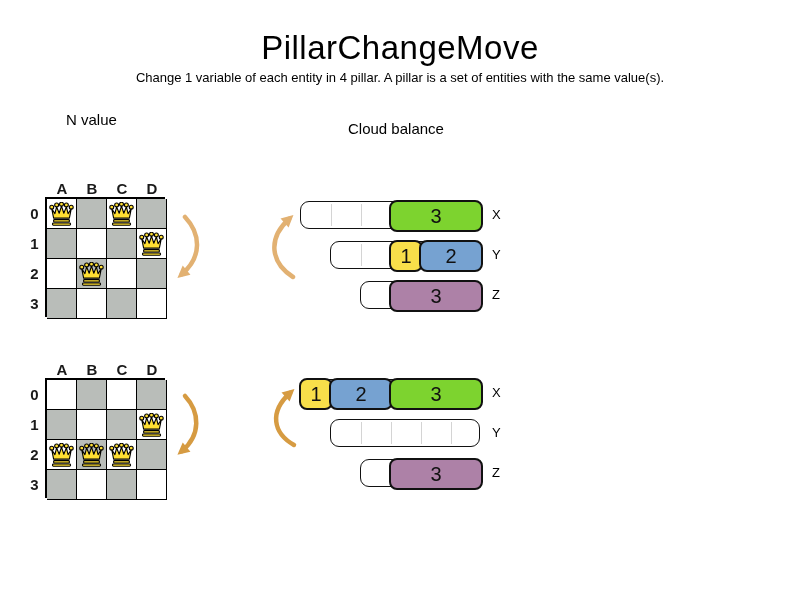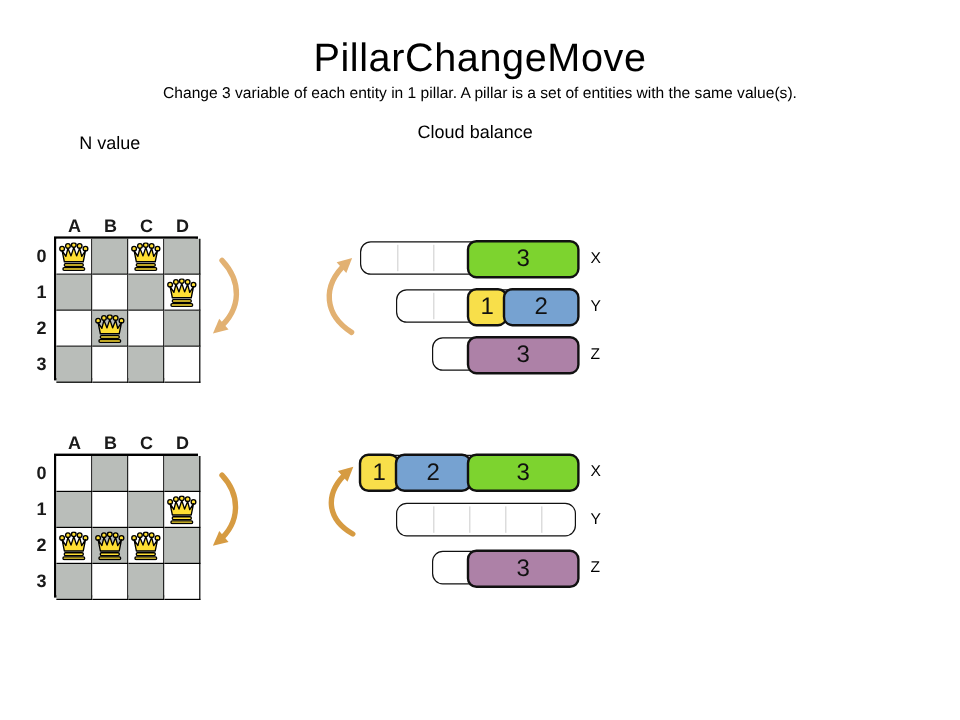--- a/index.html
+++ b/index.html
@@ -14,21 +14,21 @@
   .title {
     position:absolute; top:29px; left:0; width:100%;
     text-align:center; font-size:33px; font-weight:400; letter-spacing:0.5px;
   }
   .subtitle {
     position:absolute; top:70px; left:0; width:100%;
     text-align:center; font-size:13px; font-weight:400;
   }
   .section-label { position:absolute; font-size:15px; font-weight:400; }
   #nq-label { left:66px; top:111px; }
-  #cb-label { left:348px; top:102px; }
+  #cb-label { left:348px; top:120px; }
 
   
   .board { position:absolute; width:120px; height:120px; border:2px solid #000; background:#fff; }
   .cell  { position:absolute; width:30px; height:30px;
            border-right:1px solid #000; border-bottom:1px solid #000;
            display:flex; align-items:center; justify-content:center; }
   .cell.light { background:#ffffff; }
   .cell.dark  { background:var(--board-dark); }
   .colhead { position:absolute; top:-19px; width:30px; text-align:center;
              font-size:15px; font-weight:600; color:#1a1a1a; }
@@ -55,21 +55,21 @@
   .arrow { position:absolute; }
   .stroke-top    { stroke:var(--arrow-top); }
   .fill-top      { fill:var(--arrow-top); }
   .stroke-bottom { stroke:var(--arrow-bottom); }
   .fill-bottom   { fill:var(--arrow-bottom); }
 </style>
 </head>
 <body>
 
 <div class="title">PillarChangeMove</div>
-<div class="subtitle">Change 3 variable of each entity in 1 pillar. A pillar is a set of entities with the same value(s).</div>
+<div class="subtitle">Change 1 variable of each entity in 4 pillar. A pillar is a set of entities with the same value(s).</div>
 
 <div class="section-label" id="nq-label">N value</div>
 <div class="section-label" id="cb-label">Cloud balance</div>
 
 <div class="board" id="board-before">
     <div class="colhead" style="left: 0px;">A</div>
     <div class="colhead" style="left: 30px;">B</div>
     <div class="colhead" style="left: 60px;">C</div>
     <div class="colhead" style="left: 90px;">D</div>
     <div class="rowhead" style="top: 0px;">0</div>

